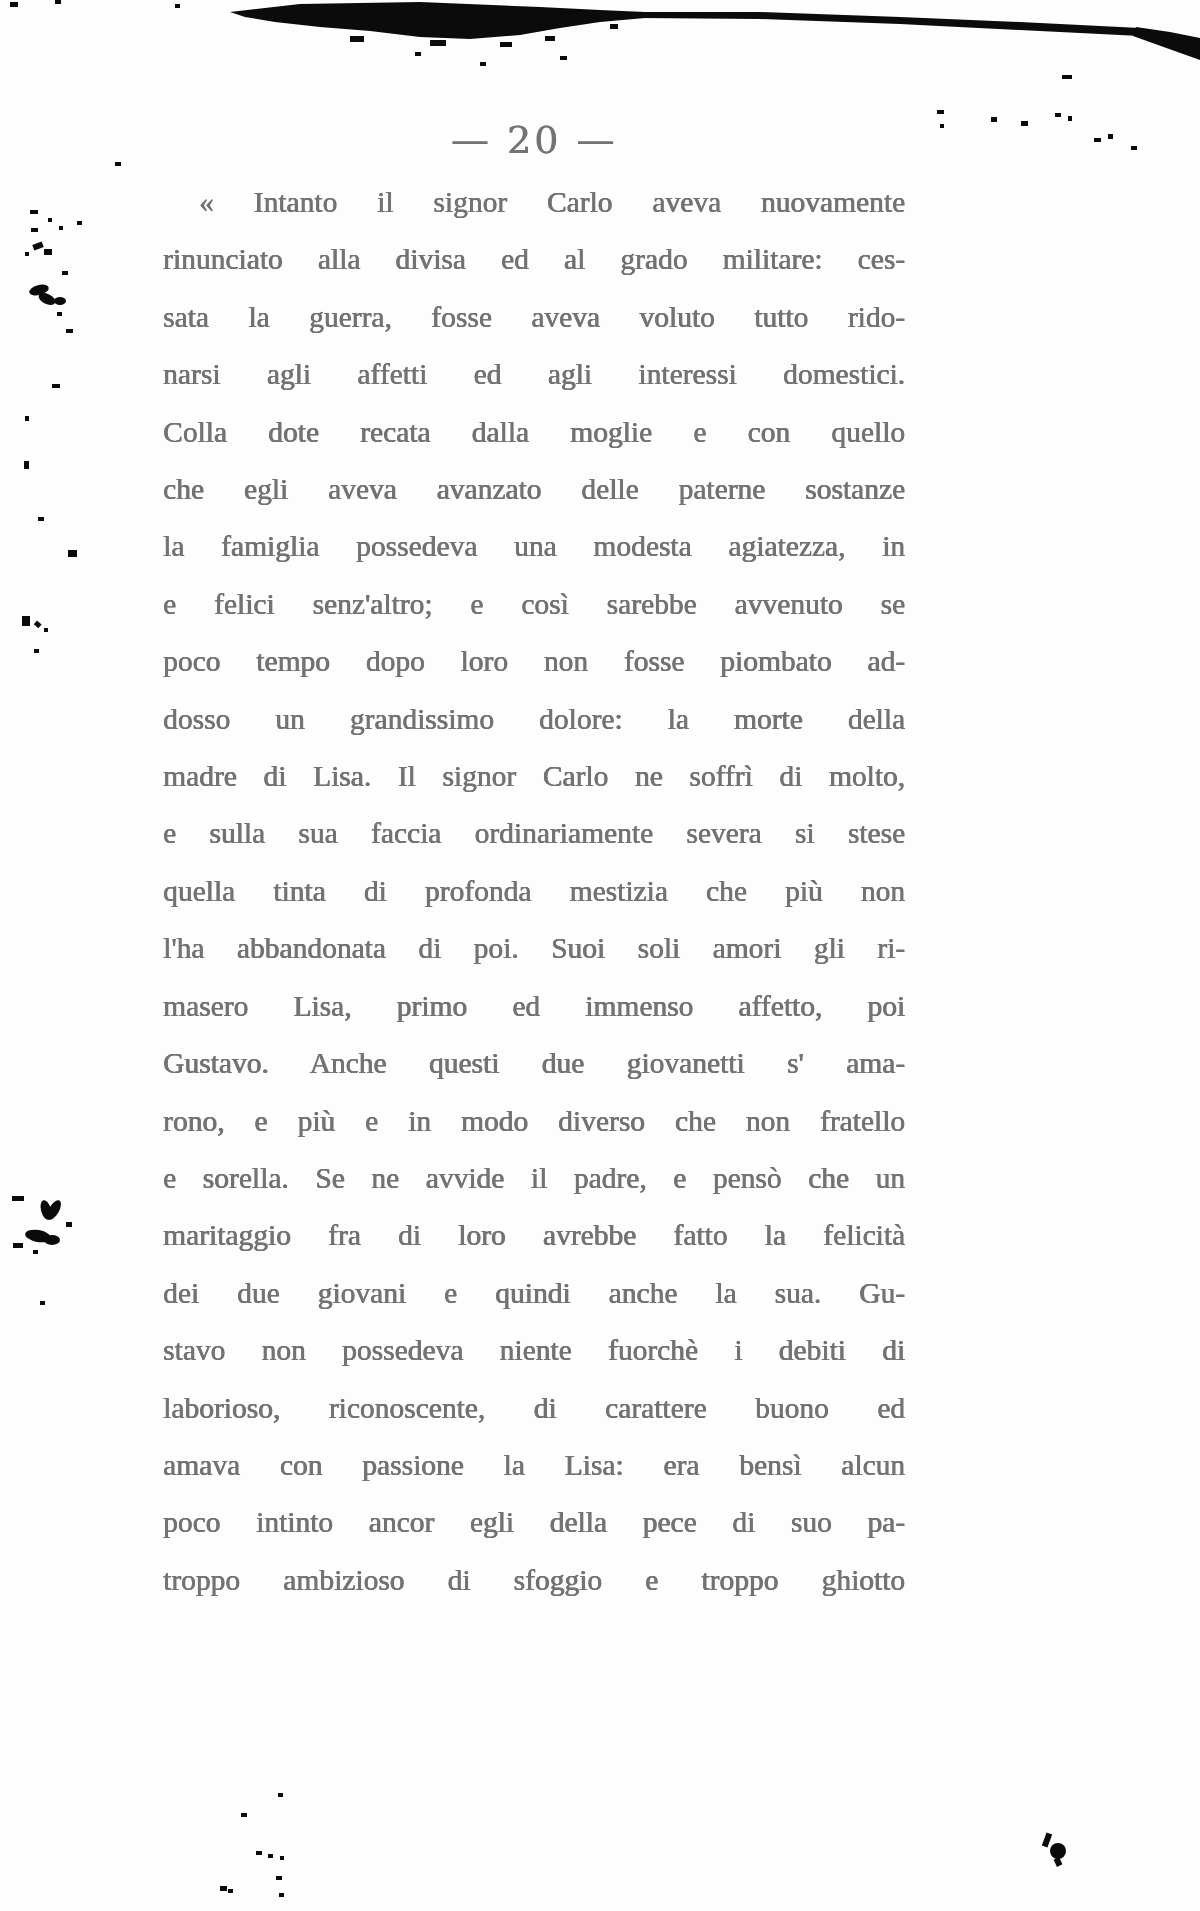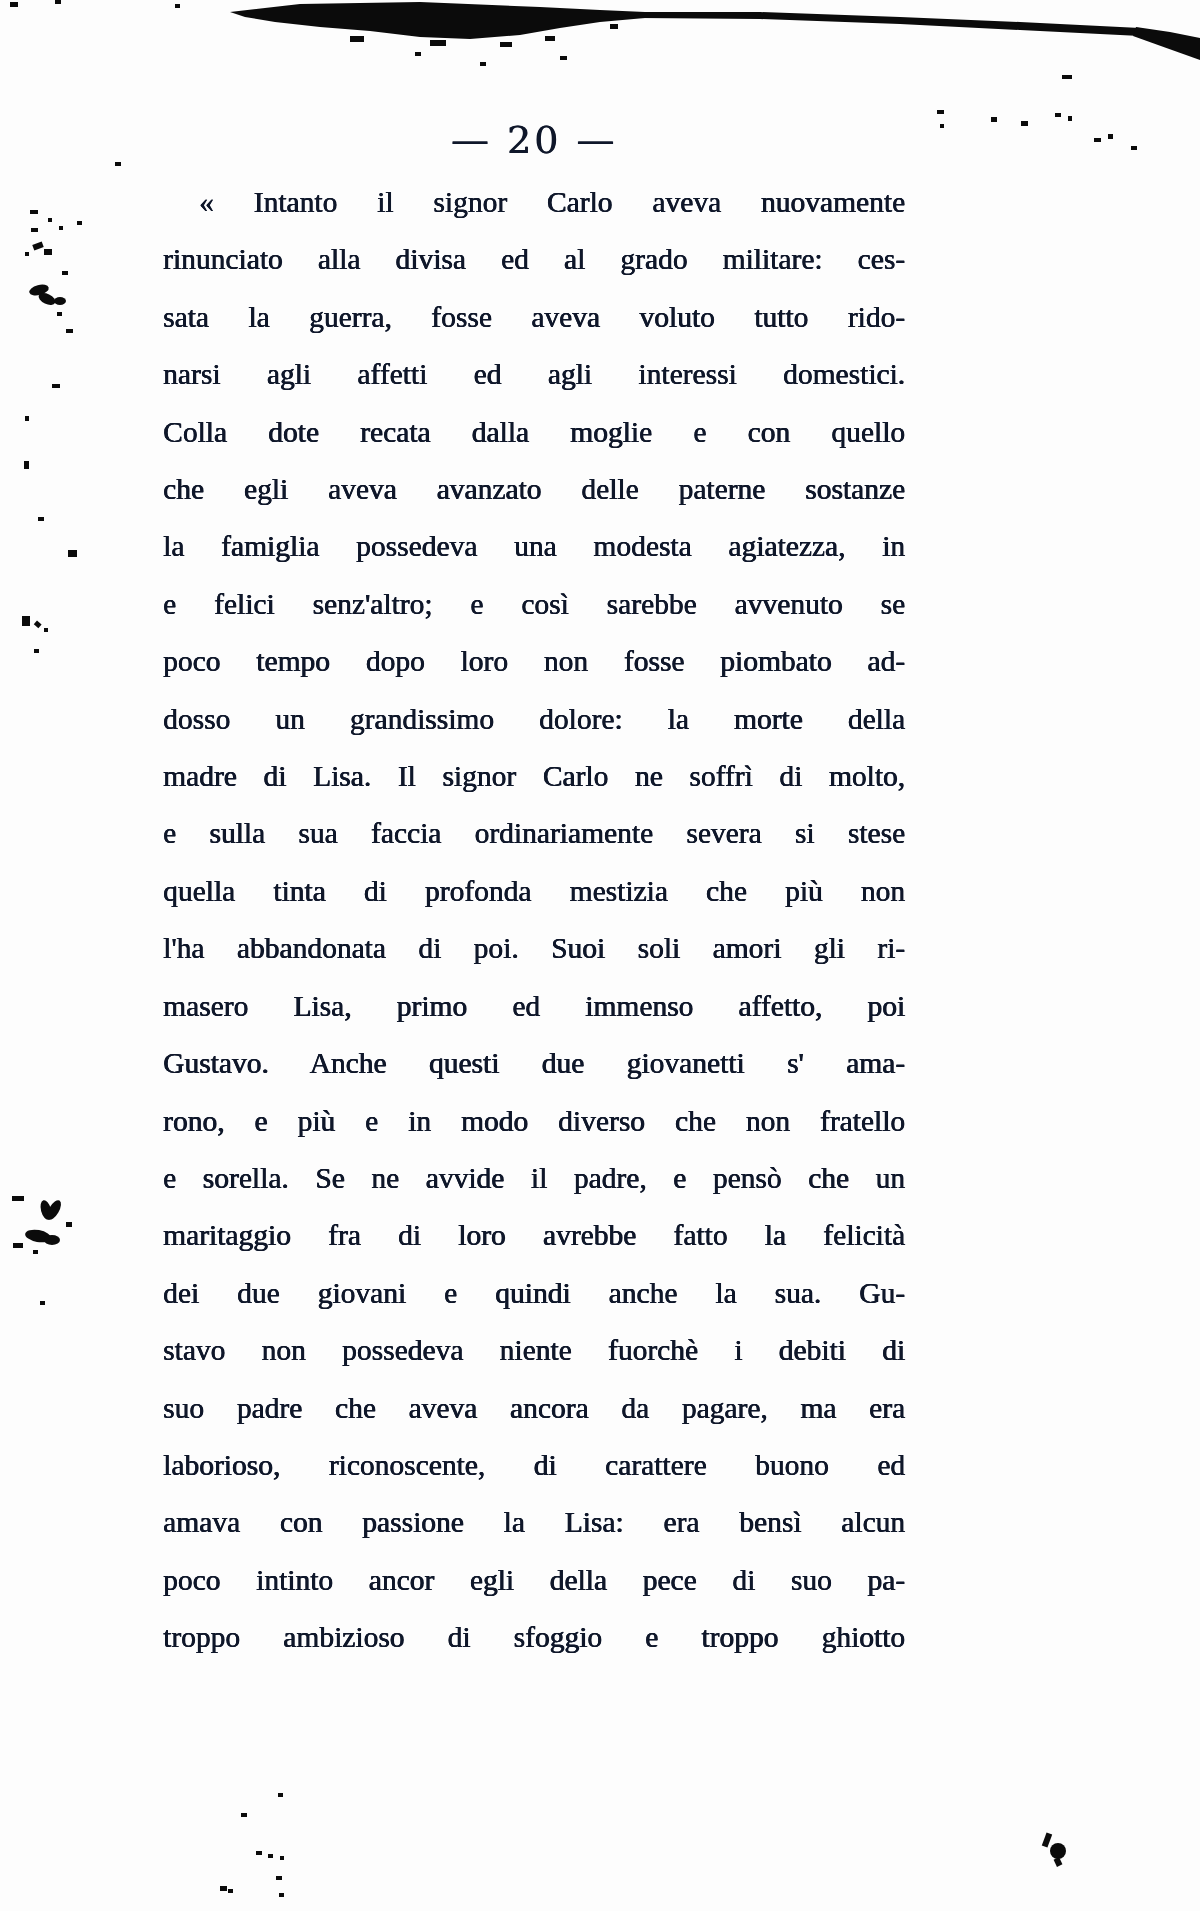--- a/index.html
+++ b/index.html
@@ -2,21 +2,21 @@
 <html><head>
 <meta charset="utf-8">
 <style>
   html,body{margin:0;padding:0;background:#e8e8e8;}
   .page{
     position:relative;
     width:1200px;height:1911px;
     background:#fdfdfd;
     overflow:hidden;
     font-family:"DejaVu Serif","Liberation Serif",serif;
-    color:#0f172a;
+    color:#737373;
   }
   .page-number{
     position:absolute;
     top:118px;left:163px;width:742px;
     text-align:center;
     font-size:38px;
     letter-spacing:3px;
     text-shadow:0.6px 0 0 currentColor;
   }
   .text-block{
@@ -151,20 +151,19 @@
       <div class="text-line">e sulla sua faccia ordinariamente severa si stese</div>
       <div class="text-line">quella tinta di profonda mestizia che più non</div>
       <div class="text-line">l'ha abbandonata di poi. Suoi soli amori gli ri-</div>
       <div class="text-line">masero Lisa, primo ed immenso affetto, poi</div>
       <div class="text-line">Gustavo. Anche questi due giovanetti s' ama-</div>
       <div class="text-line">rono, e più e in modo diverso che non fratello</div>
       <div class="text-line">e sorella. Se ne avvide il padre, e pensò che un</div>
       <div class="text-line">maritaggio fra di loro avrebbe fatto la felicità</div>
       <div class="text-line">dei due giovani e quindi anche la sua. Gu-</div>
       <div class="text-line">stavo non possedeva niente fuorchè i debiti di</div>
-      <div class="text-line">suo padre che aveva ancora da pagare, ma era</div>
       <div class="text-line">laborioso, riconoscente, di carattere buono ed</div>
       <div class="text-line">amava con passione la Lisa: era bensì alcun</div>
       <div class="text-line">poco intinto ancor egli della pece di suo pa-</div>
       <div class="text-line">troppo ambizioso di sfoggio e troppo ghiotto</div>
     </div>
 
 </div>
 
 </body></html>

